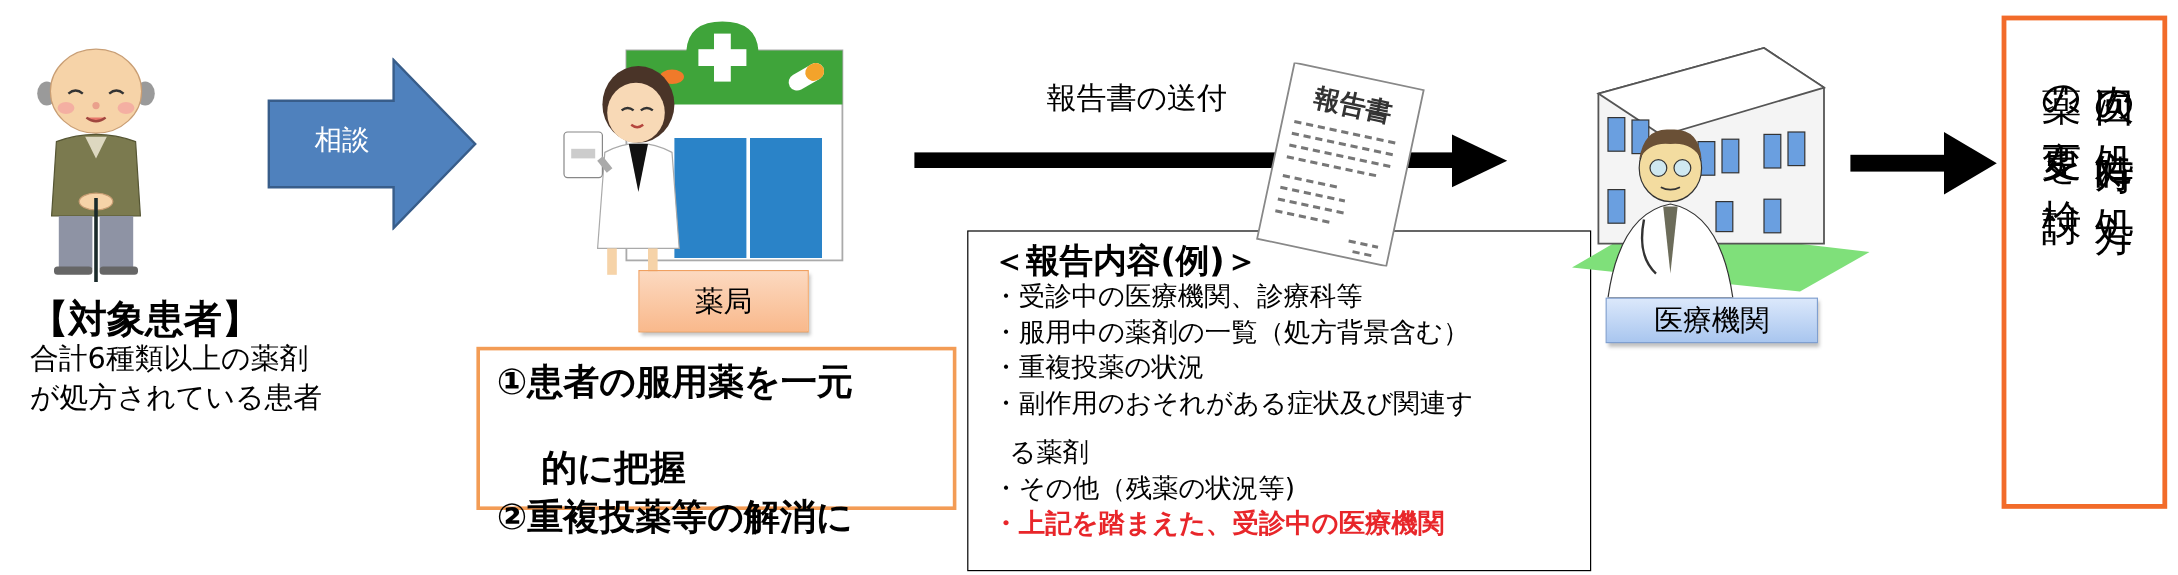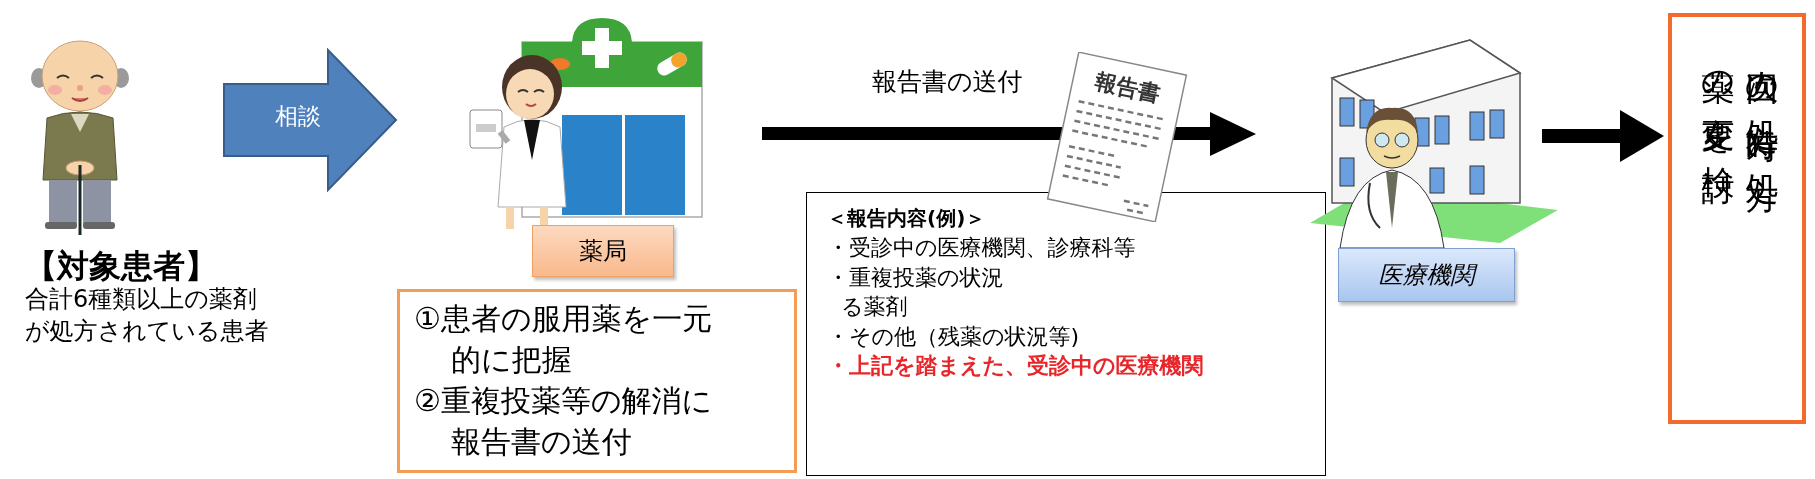--- a/index.html
+++ b/index.html
@@ -7,52 +7,52 @@
          font-family: "DejaVu Sans", "Liberation Sans", sans-serif; color: #000; }
   .abs { position: absolute; }
 
   
   .patient-illus { left: 25px; top: 40px; width: 110px; height: 195px; }
   .patient-heading { left: 25px; top: 251px; font-size: 32px; font-weight: bold; line-height: 30px; white-space: nowrap; }
   .patient-desc { left: 25px; top: 283px; font-size: 24px; line-height: 32px; white-space: nowrap; }
 
   
   .consult-arrow { left: 222px; top: 48px; width: 178px; height: 144px; }
-  .consult-label { left: 262px; top: 101px; font-size: 23px; color: #ffffff; white-space: nowrap; margin-left: 13px; }
+  .consult-label { left: 262px; top: 101px; font-size: 23px; color: #ffffff; white-space: nowrap; }
 
   
   .pharmacy-illus { left: 462px; top: 12px; width: 250px; height: 225px; }
   .pharmacy-label { left: 532px; top: 225px; width: 140px; height: 50px;
     background: linear-gradient(#fcd9c0, #f9b98c); border: 1.5px solid #f0a060;
     box-shadow: 2px 3px 3px rgba(0,0,0,0.25); display:flex; align-items:center; justify-content:center;
     font-size: 24px; }
-  .pharmacy-tasks { left: 397px; top: 289px; width: 400px; height: 184px;
-    border: 3px solid #f39c55; box-sizing: border-box; padding: 6px 16px 0 14px; }
+  .pharmacy-tasks { left: 397px; top: 289px; width: 400px; height: 136px;
+    border: 3px solid #f39c55; box-sizing: border-box; padding: 6px 16px 0 14px; font-weight: bold; }
   .task { font-size: 30px; line-height: 41px; white-space: nowrap; }
-  .task .cont { padding-left: 37px; }
+  .task .cont { padding-left: 37px; margin-top: 31px; }
 
   
   .send-arrow { left: 760px; top: 110px; width: 500px; height: 48px; }
   .send-label { left: 872px; top: 65px; font-size: 25px; white-space: nowrap; }
   .report-doc { left: 1042px; top: 52px; width: 150px; height: 170px; }
 
   
   .report-box { left: 806px; top: 192px; width: 520px; height: 284px;
     border: 1.5px solid #000; box-sizing: border-box; padding: 10px 0 0 20px; }
-  .report-title { font-size: 20px; font-weight: bold; line-height: 30px; white-space: nowrap; }
+  .report-title { font-size: 28px; font-weight: bold; line-height: 30px; white-space: nowrap; }
   .report-item { font-size: 22px; line-height: 29.5px; white-space: nowrap; }
-  .report-item.indent { padding-left: 14px; }
+  .report-item.indent { padding-left: 14px; margin-top: 12px; }
   .report-item.highlight { color: #e8262a; font-weight: bold; }
 
   
   .hospital-illus { left: 1310px; top: 38px; width: 248px; height: 210px; }
-  .hospital-label { left: 1338px; top: 248px; width: 177px; height: 54px;
+  .hospital-label { left: 1338px; top: 248px; width: 177px; height: 38px;
     background: linear-gradient(#dbe8fb, #a9c6ef); border: 1.5px solid #7f9fd0;
     box-shadow: 2px 3px 3px rgba(0,0,0,0.25); box-sizing: border-box;
-    display:flex; align-items:center; justify-content:center; font-size: 24px; font-style: italic; }
+    display:flex; align-items:center; justify-content:center; font-size: 24px; }
 
   
   .final-arrow { left: 1540px; top: 108px; width: 126px; height: 56px; }
 
   
   .outcome-box { left: 1668px; top: 13px; width: 138px; height: 411px;
     border: 4.5px solid #f26b2a; box-sizing: border-box; }
   .outcome-text { position: absolute; top: 28px; right: 18px;
     writing-mode: vertical-rl; font-size: 33px; line-height: 44px; letter-spacing: 4px; white-space: nowrap; }
 </style>
@@ -144,21 +144,23 @@
 <div class="abs send-arrow">
   <svg width="500" height="48" viewBox="0 0 500 48">
     <rect x="2" y="17" width="450" height="13" fill="#000"></rect>
     <polygon points="450,2 496,24 450,46" fill="#000"></polygon>
   </svg>
 </div>
 
 <div class="abs report-box">
   <div class="report-title">＜報告内容(例)＞</div>
   <div class="report-item">・受診中の医療機関、診療科等</div>
+  <div class="report-item">・服用中の薬剤の一覧（処方背景含む）</div>
   <div class="report-item">・重複投薬の状況</div>
+  <div class="report-item">・副作用のおそれがある症状及び関連す</div>
   <div class="report-item indent">る薬剤</div>
   <div class="report-item">・その他（残薬の状況等)</div>
   <div class="report-item highlight">・上記を踏まえた、受診中の医療機関</div>
 </div>
 
 <div class="abs report-doc">
   <svg width="150" height="170" viewBox="0 0 150 170">
     <g transform="rotate(12 75 85)">
       <rect x="20" y="10" width="110" height="150" fill="#ffffff" stroke="#888" stroke-width="1.5"></rect>
       <text x="75" y="42" text-anchor="middle" font-size="22" font-weight="bold" fill="#333" font-family="DejaVu Sans, sans-serif">報告書</text>

